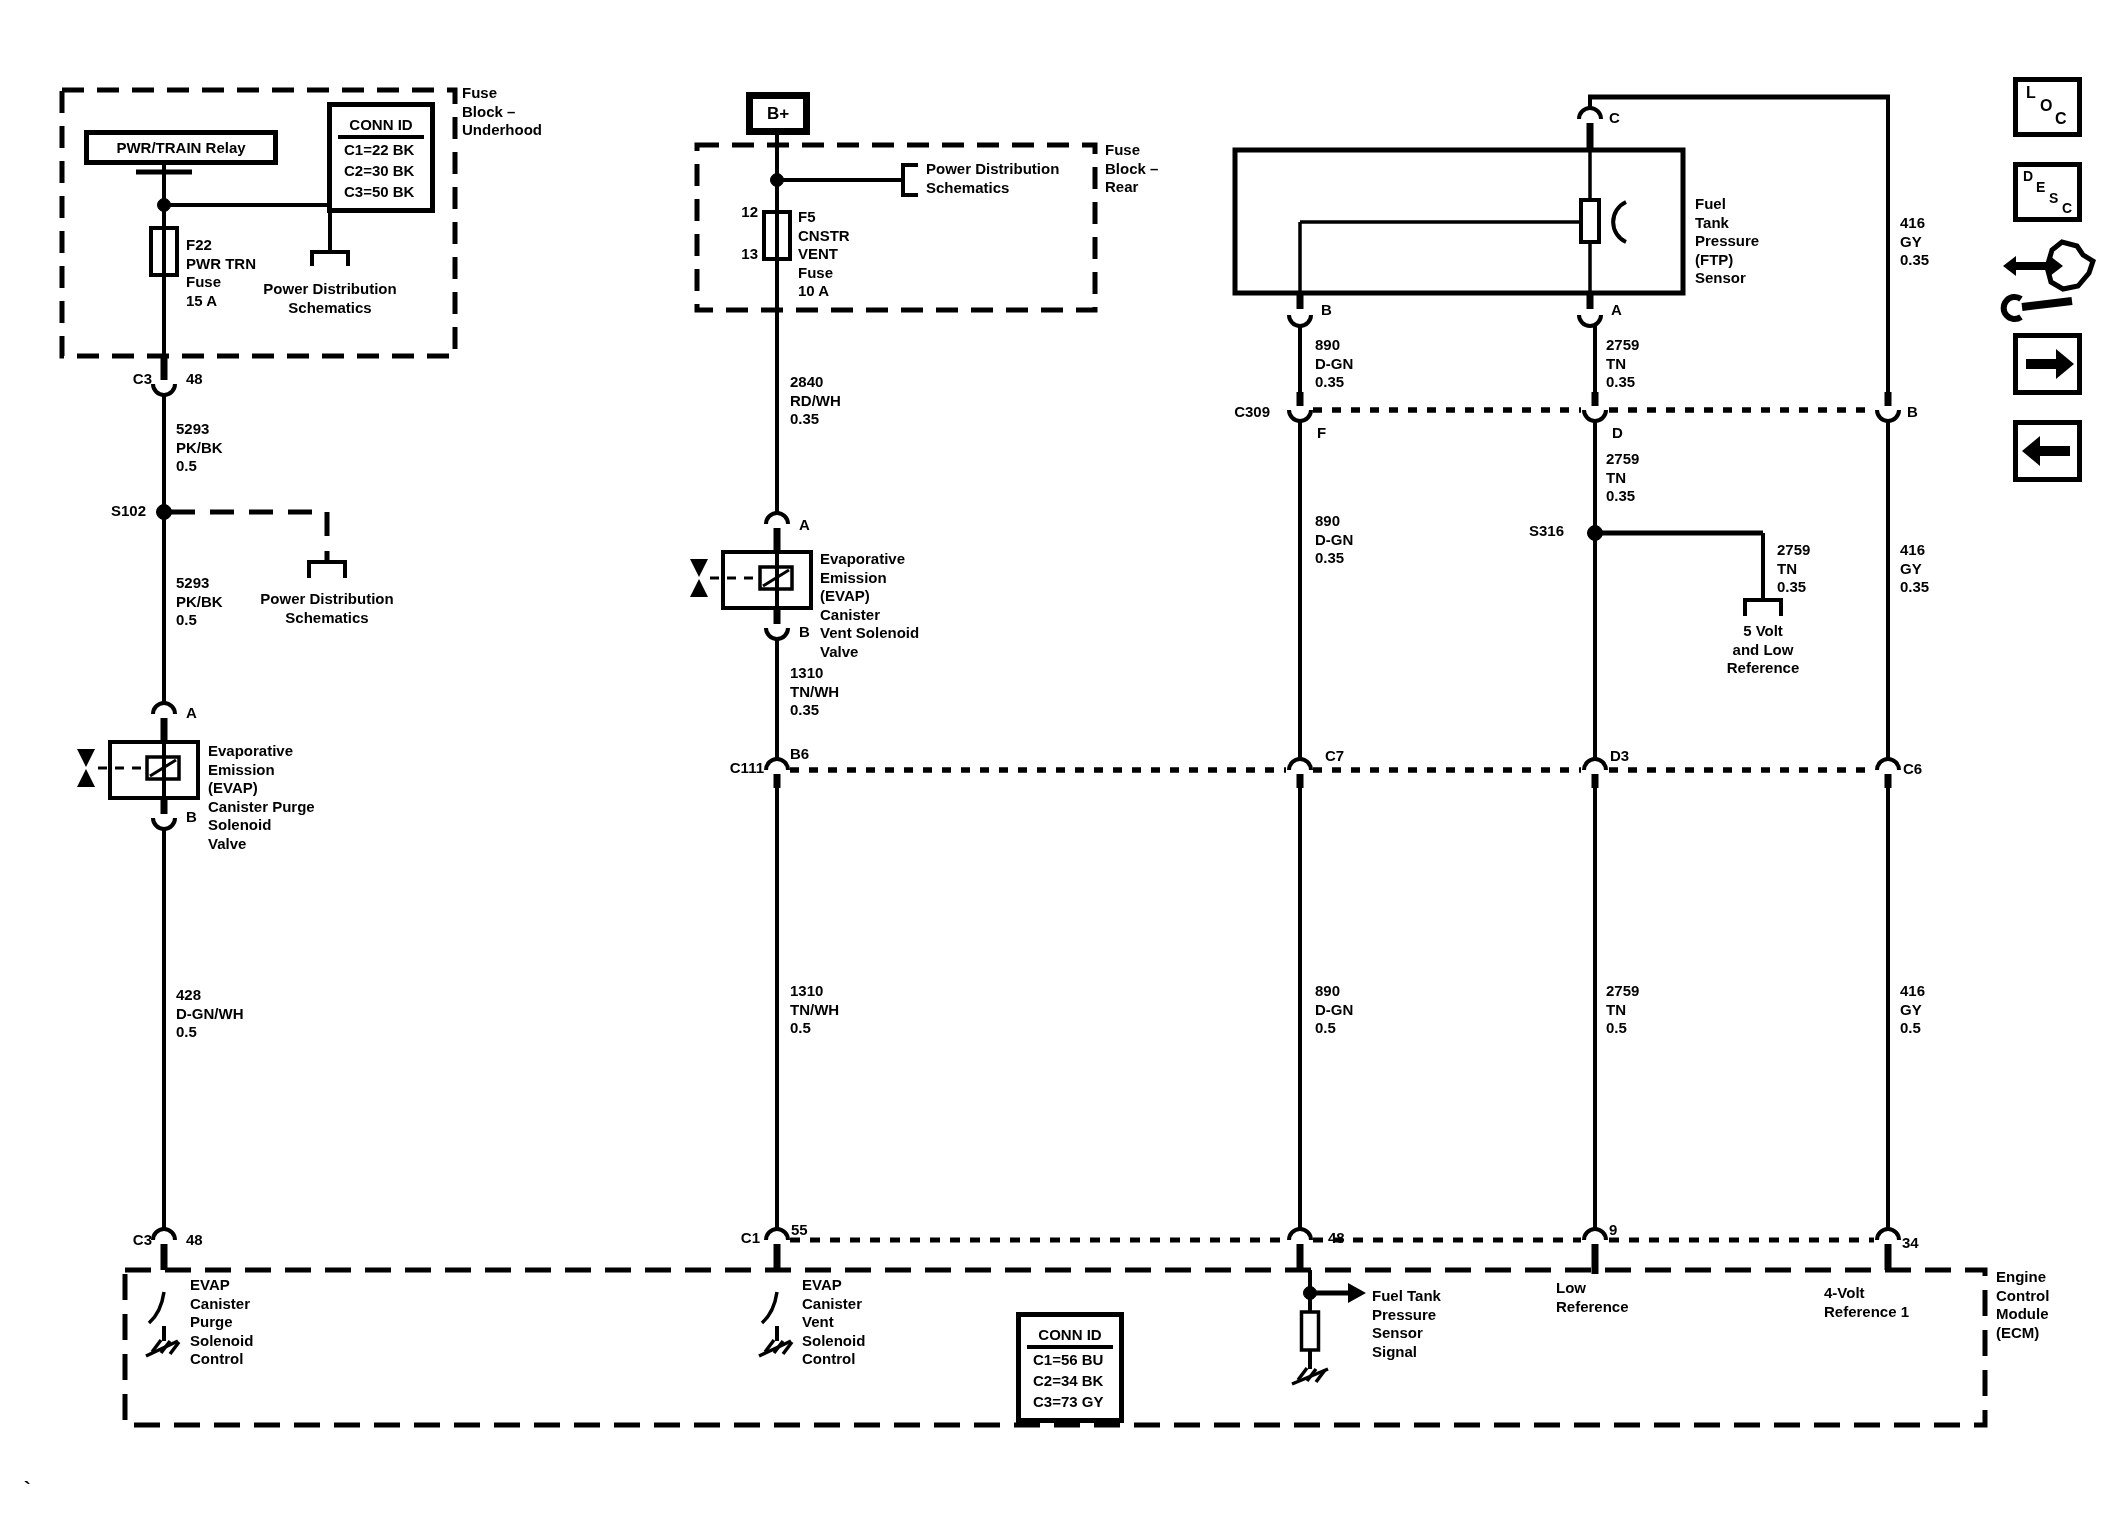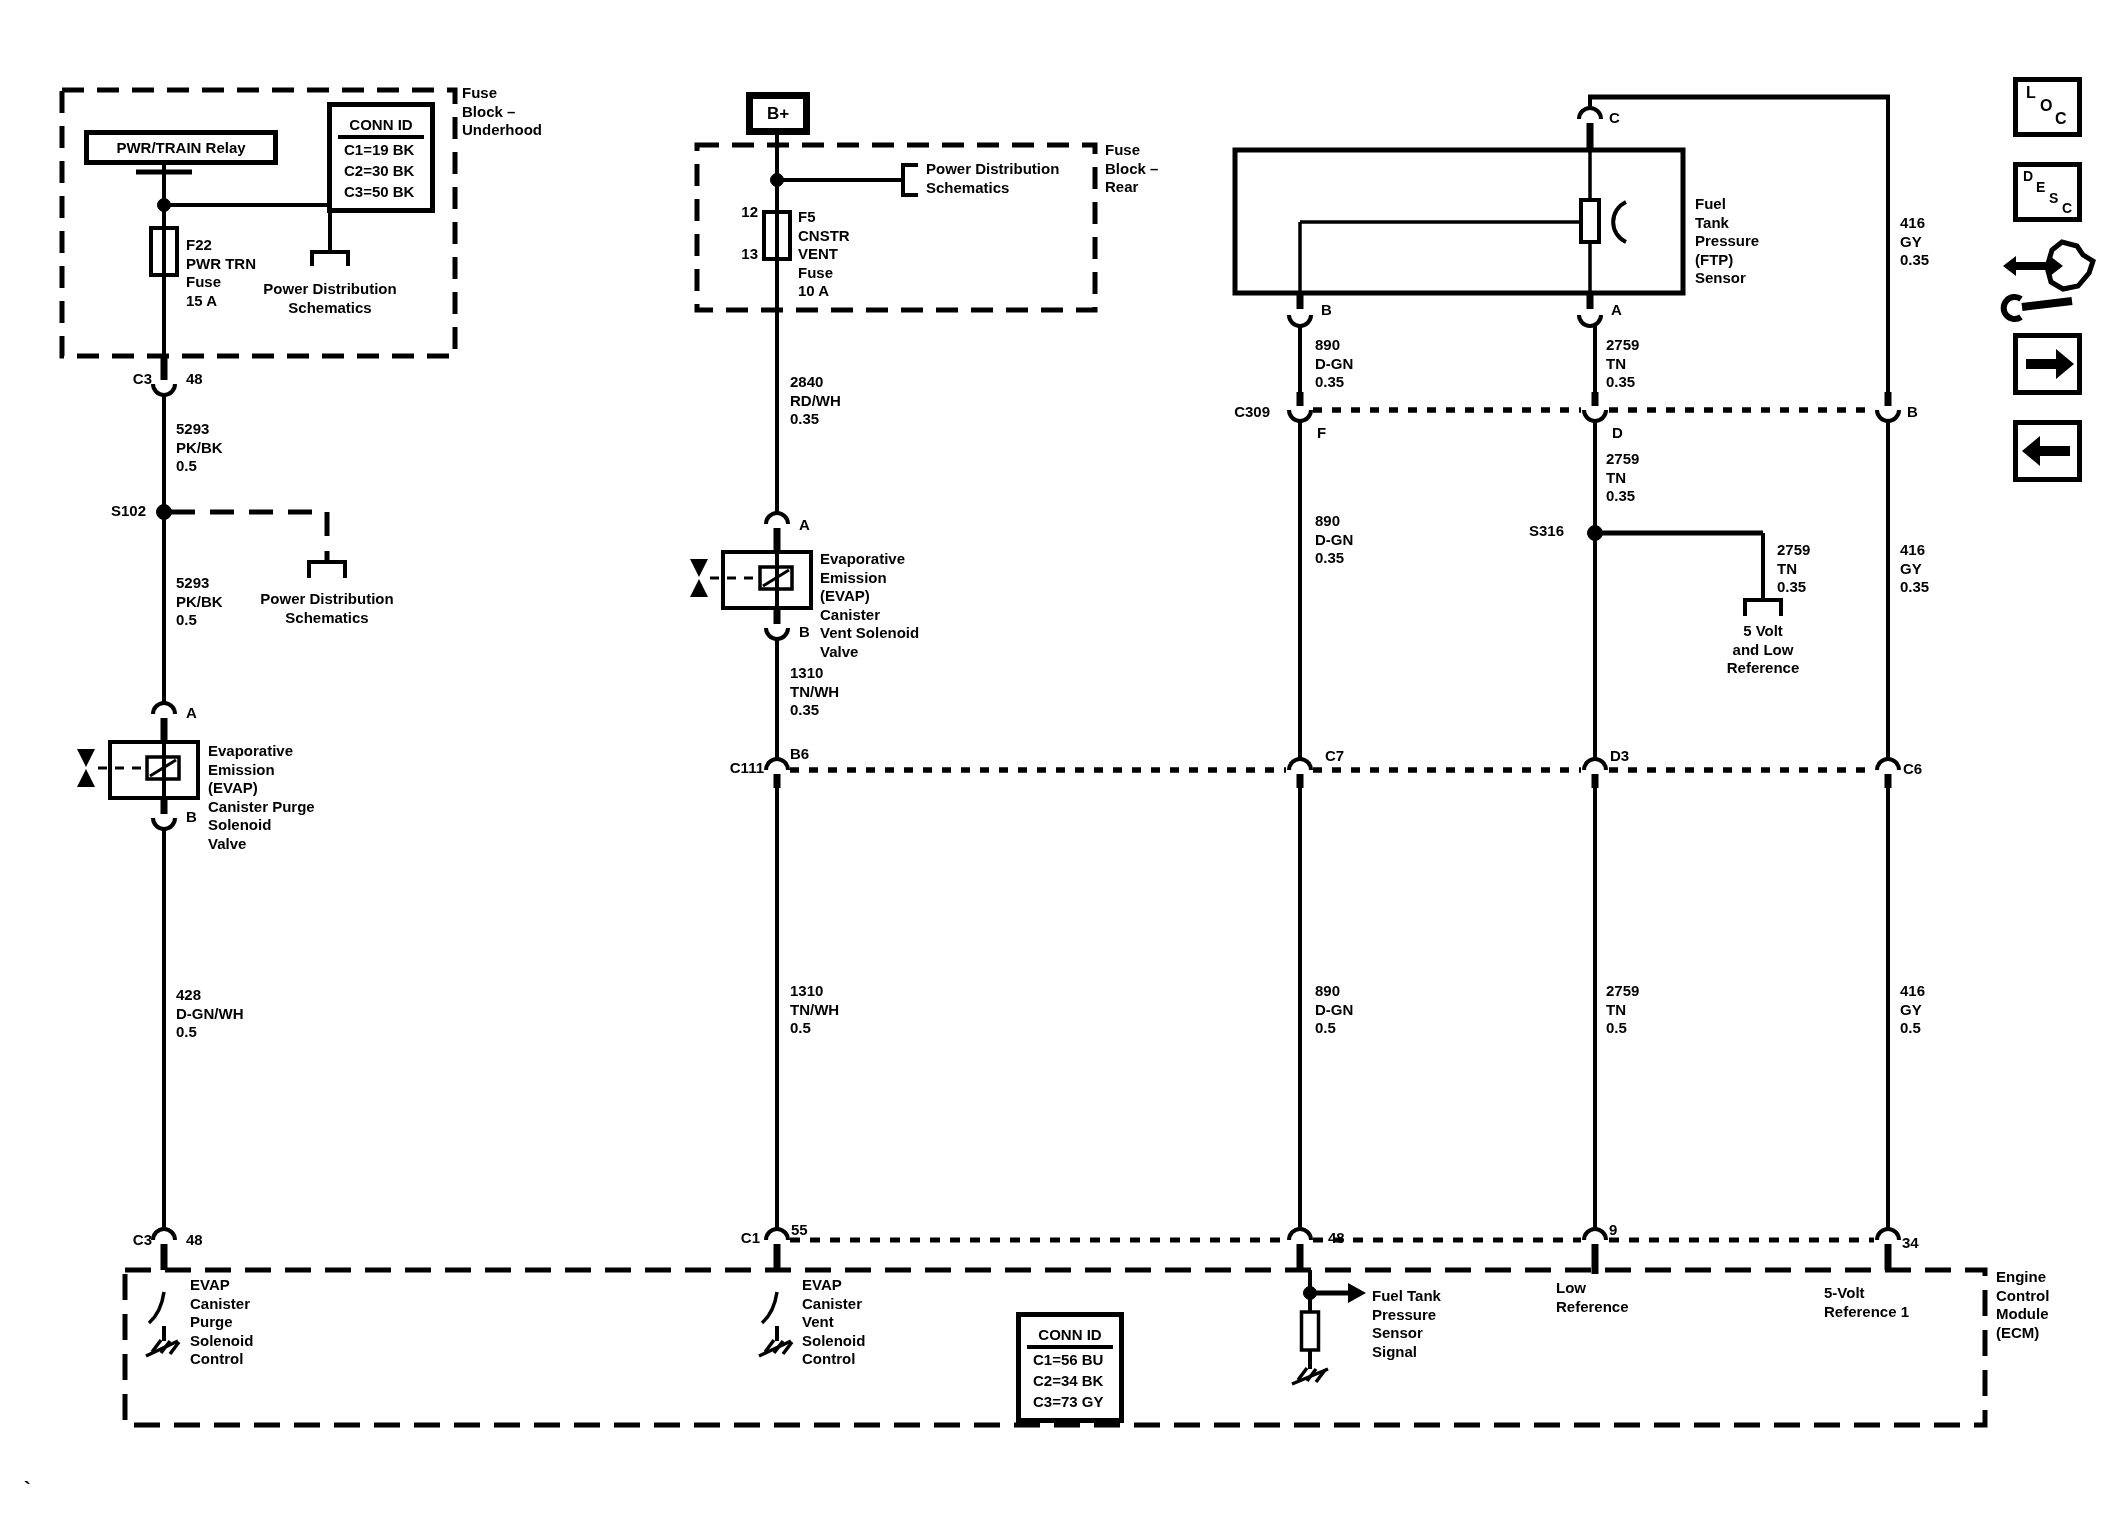--- a/index.html
+++ b/index.html
@@ -232,21 +232,21 @@
 <div class="solidbox relay" style="left:84px;top:130px;width:194px;height:35px;">
   <span>PWR/TRAIN Relay</span>
 </div>
 
 <div class="solidbox bplus" style="left:746px;top:92px;width:64px;height:43px;">
   <span>B+</span>
 </div>
 
 <div class="solidbox connid" style="left:327px;top:102px;">
   <div class="hd">CONN ID</div>
-  <div class="rw">C1=19 BK</div>
+  <div class="rw">C1=22 BK</div>
   <div class="rw">C2=30 BK</div>
   <div class="rw">C3=50 BK</div>
 </div>
 
 <div class="solidbox connid" style="left:1016px;top:1312px;">
   <div class="hd">CONN ID</div>
   <div class="rw">C1=56 BU</div>
   <div class="rw">C2=34 BK</div>
   <div class="rw">C3=73 GY</div>
 </div>
@@ -382,21 +382,21 @@
 
 <div class="lbl" style="left:1328px;top:1229px;">48</div>
 <div class="lbl" style="left:1609px;top:1221px;">9</div>
 <div class="lbl" style="left:1902px;top:1234px;">34</div>
 <div class="lbl" style="left:1372px;top:1279px;margin-top:8px;">Fuel Tank
 Pressure
 Sensor
 Signal</div>
 <div class="lbl" style="left:1556px;top:1279px;">Low
 Reference</div>
-<div class="lbl" style="left:1824px;top:1284px;">5-Volt
+<div class="lbl" style="left:1824px;top:1284px;">4-Volt
 Reference 1</div>
 <div class="lbl" style="left:1996px;top:1268px;">Engine
 Control
 Module
 (ECM)</div>
 
 <div class="lbl" style="left:24px;top:1480px;font-size:20px;">`</div>
 
 <div class="iconbox diagletters" style="left:2013px;top:77px;width:69px;height:60px;">
   <span style="left:8px;top:2px;font-size:16px;">L</span>

